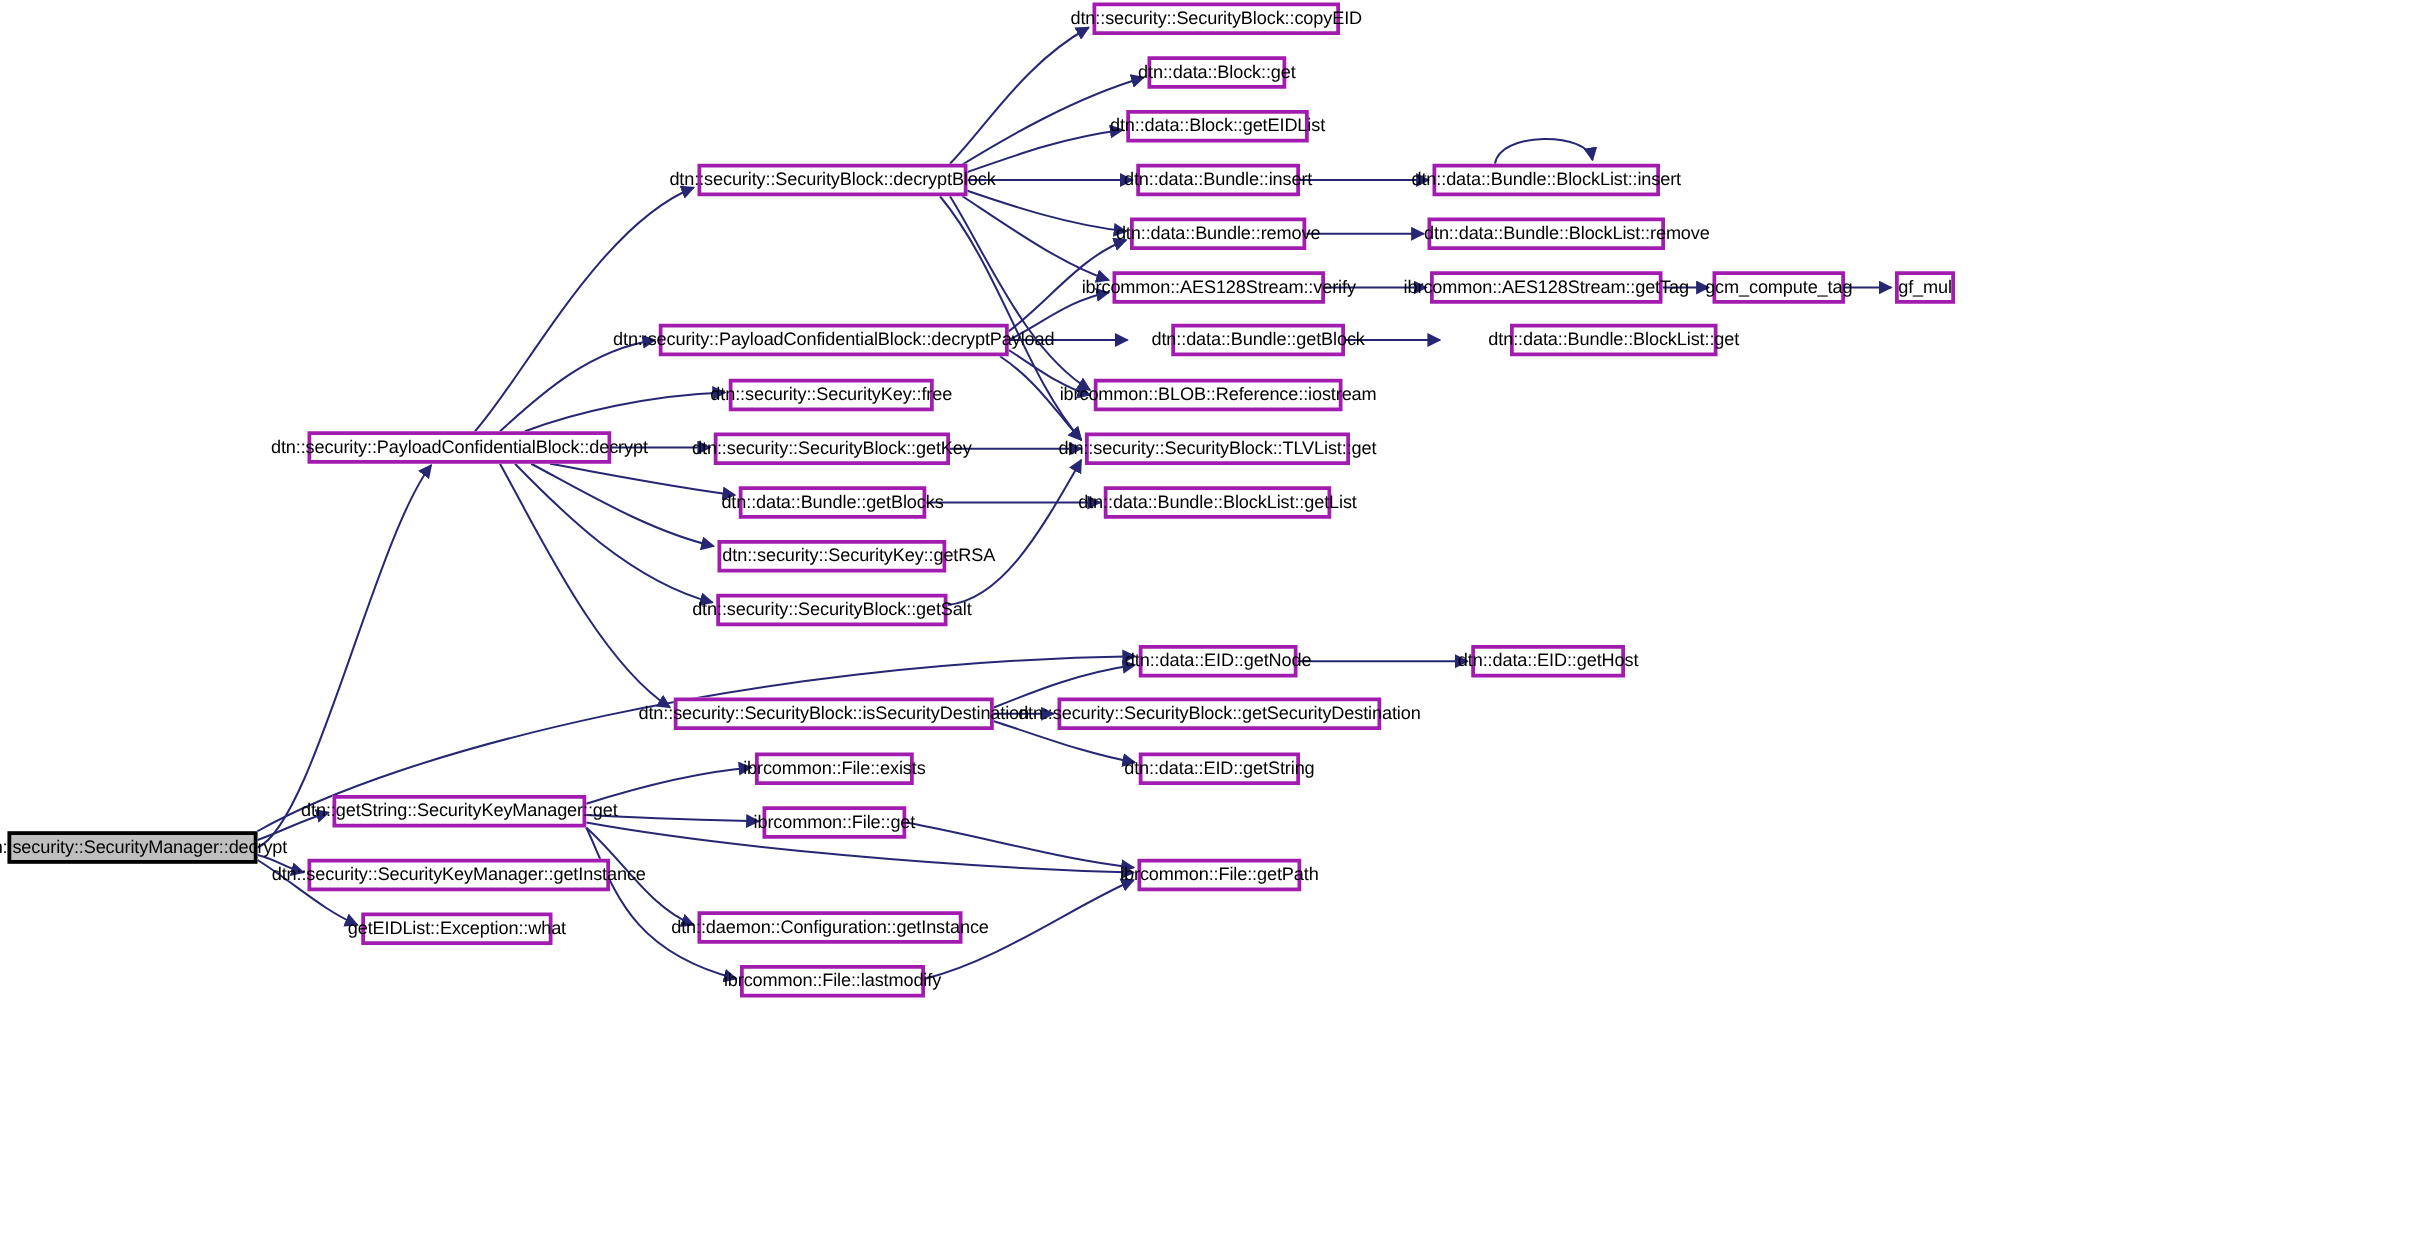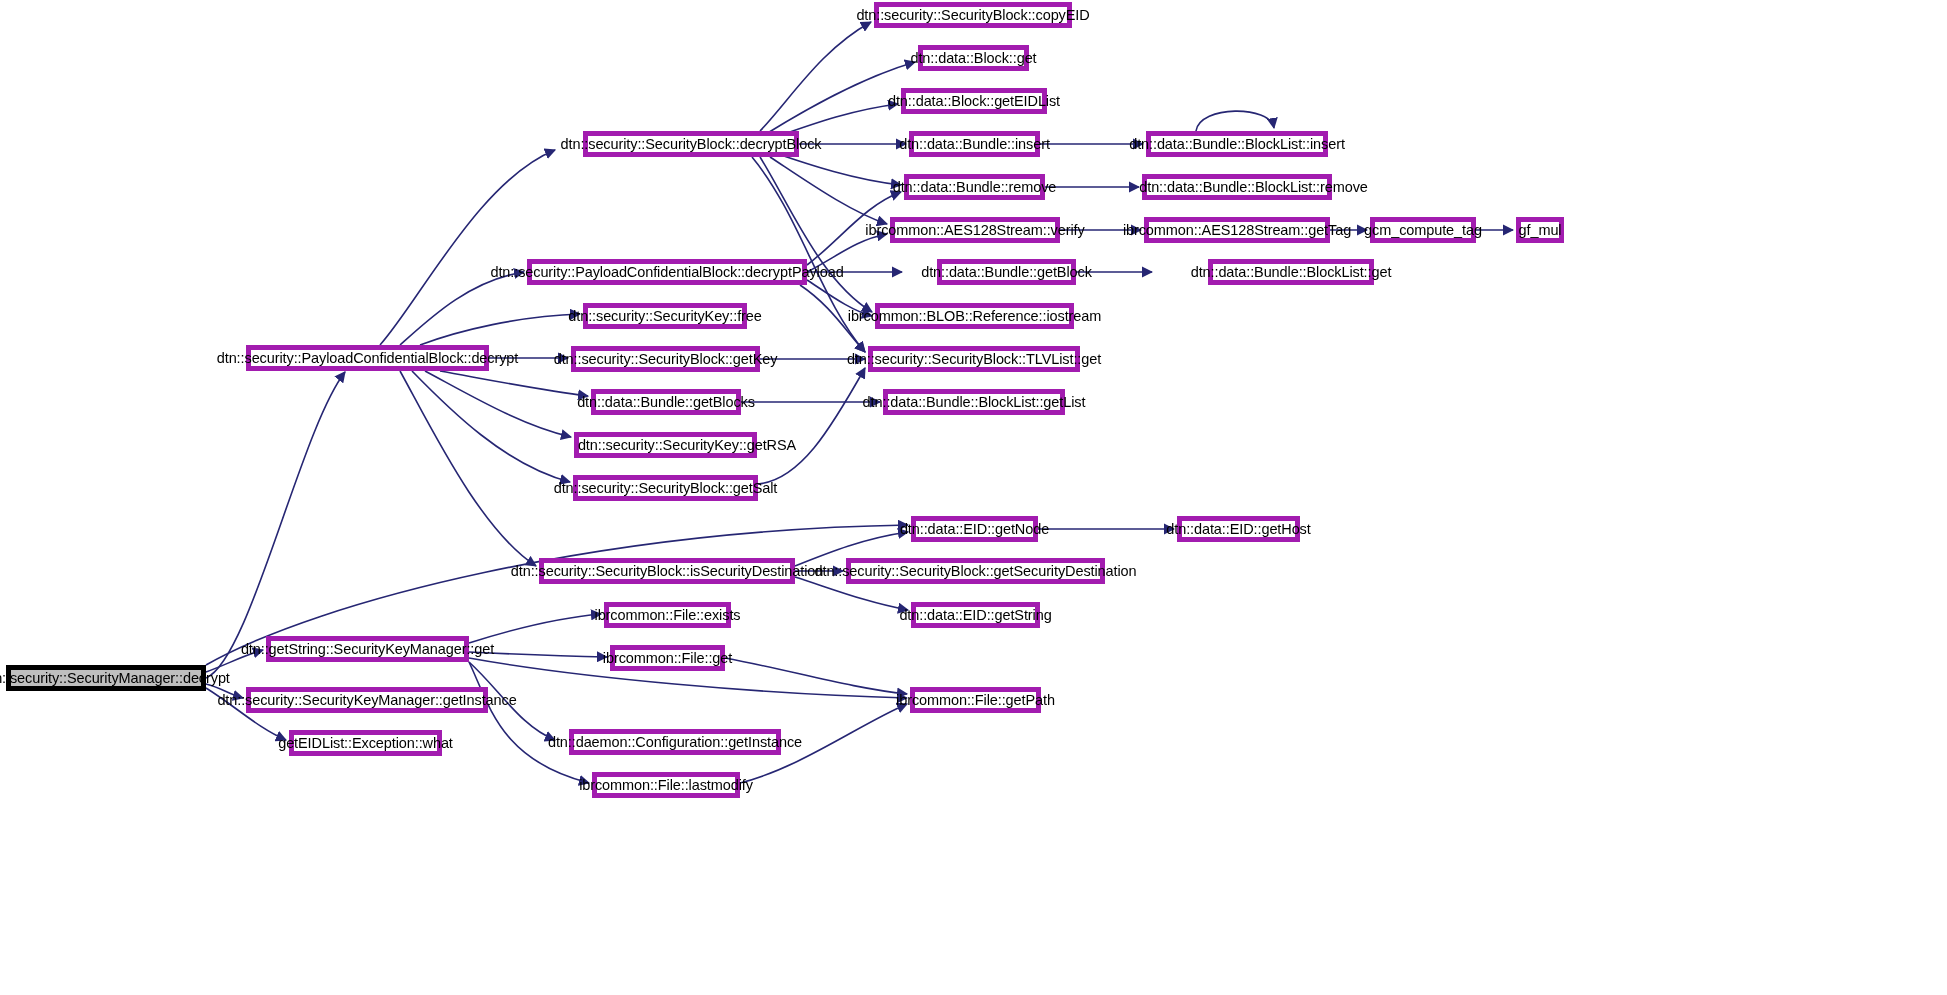--- a/index.html
+++ b/index.html
@@ -3,21 +3,21 @@
 <meta charset="utf-8">
 <title>Call Graph</title>
 <style>
   html,body{margin:0;padding:0;background:#ffffff;}
   body{font-family:"Liberation Sans",sans-serif;}
   #graph{position:relative;width:1947px;height:995px;background:#ffffff;overflow:hidden;}
   #edges{position:absolute;left:0;top:0;width:1947px;height:995px;pointer-events:none;}
   .node{
     position:absolute;
     box-sizing:border-box;
-    border:5px solid #a21caf;
+    border:3px solid #a21caf;
     background:#ffffff;
     color:#000000;
     font-family:"Liberation Sans",sans-serif;
     font-size:14.5px;
     line-height:1;
     display:flex;
     align-items:center;
     justify-content:center;
     white-space:nowrap;
     letter-spacing:-0.1px;
@@ -98,21 +98,21 @@
       </div>
       <div class="node" style="left: 266px; top: 636px; width: 203px; height: 26px;">
         <span class="node-label">dtn::getString::SecurityKeyManager::get</span>
       </div>
       <div class="node" style="left: 246px; top: 687px; width: 242px; height: 26px;">
         <span class="node-label">dtn::security::SecurityKeyManager::getInstance</span>
       </div>
       <div class="node" style="left: 289px; top: 730px; width: 153px; height: 26px;">
         <span class="node-label">getEIDList::Exception::what</span>
       </div>
-      <div class="node" style="left: 558px; top: 131px; width: 216px; height: 26px; margin-left: 25px;">
+      <div class="node" style="left: 558px; top: 131px; width: 216px; height: 26px;">
         <span class="node-label">dtn::security::SecurityBlock::decryptBlock</span>
       </div>
       <div class="node" style="left: 527px; top: 259px; width: 280px; height: 26px; justify-content: center;">
         <span class="node-label">dtn::security::PayloadConfidentialBlock::decryptPayload</span>
       </div>
       <div class="node" style="left: 583px; top: 303px; width: 164px; height: 26px;">
         <span class="node-label">dtn::security::SecurityKey::free</span>
       </div>
       <div class="node" style="left: 571px; top: 346px; width: 189px; height: 26px;">
         <span class="node-label">dtn::security::SecurityBlock::getKey</span>
@@ -128,21 +128,21 @@
       </div>
       <div class="node" style="left: 539px; top: 558px; width: 256px; height: 26px;">
         <span class="node-label">dtn::security::SecurityBlock::isSecurityDestination</span>
       </div>
       <div class="node" style="left: 604px; top: 602px; width: 127px; height: 26px;">
         <span class="node-label">ibrcommon::File::exists</span>
       </div>
       <div class="node" style="left: 610px; top: 645px; width: 115px; height: 26px;">
         <span class="node-label">ibrcommon::File::get</span>
       </div>
-      <div class="node" style="left: 558px; top: 729px; width: 212px; height: 26px; margin-left: 11px;">
+      <div class="node" style="left: 558px; top: 729px; width: 212px; height: 26px;">
         <span class="node-label">dtn::daemon::Configuration::getInstance</span>
       </div>
       <div class="node" style="left: 592px; top: 772px; width: 148px; height: 26px;">
         <span class="node-label">ibrcommon::File::lastmodify</span>
       </div>
       <div class="node" style="left: 874px; top: 2px; width: 198px; height: 26px;">
         <span class="node-label">dtn::security::SecurityBlock::copyEID</span>
       </div>
       <div class="node" style="left: 918px; top: 45px; width: 111px; height: 26px;">
         <span class="node-label">dtn::data::Block::get</span>

